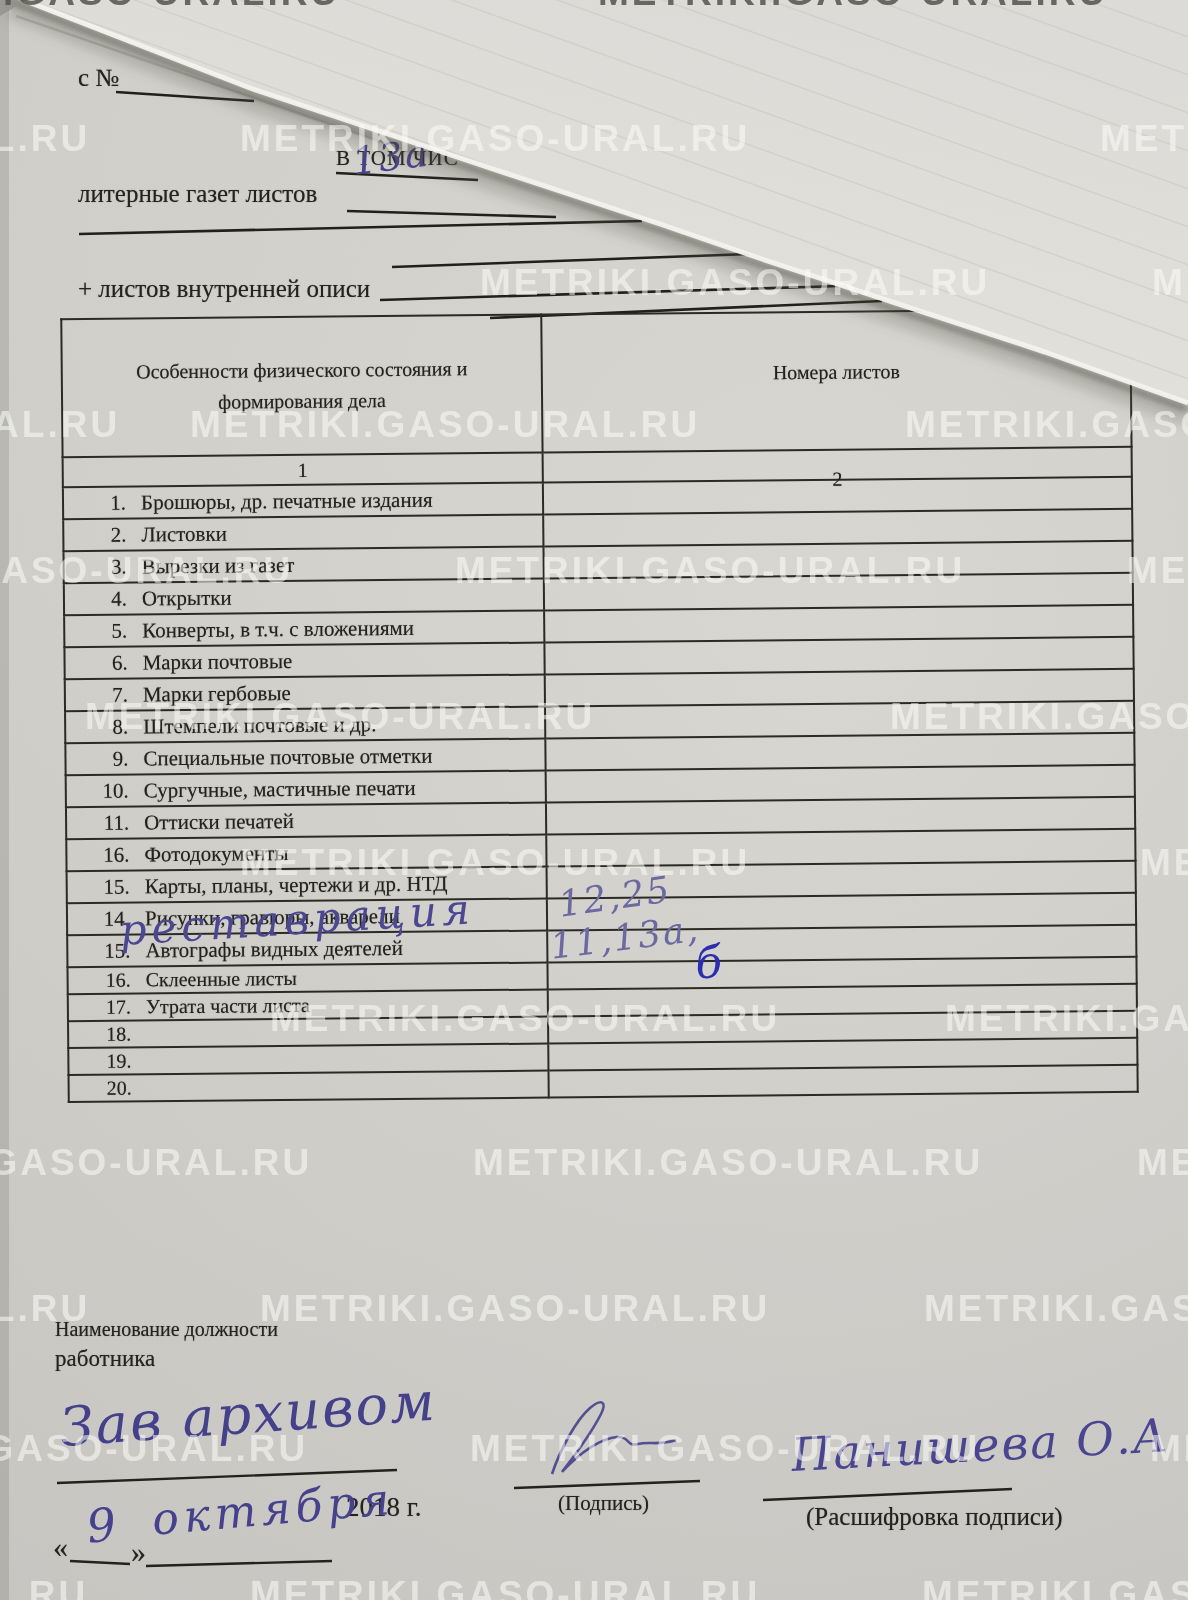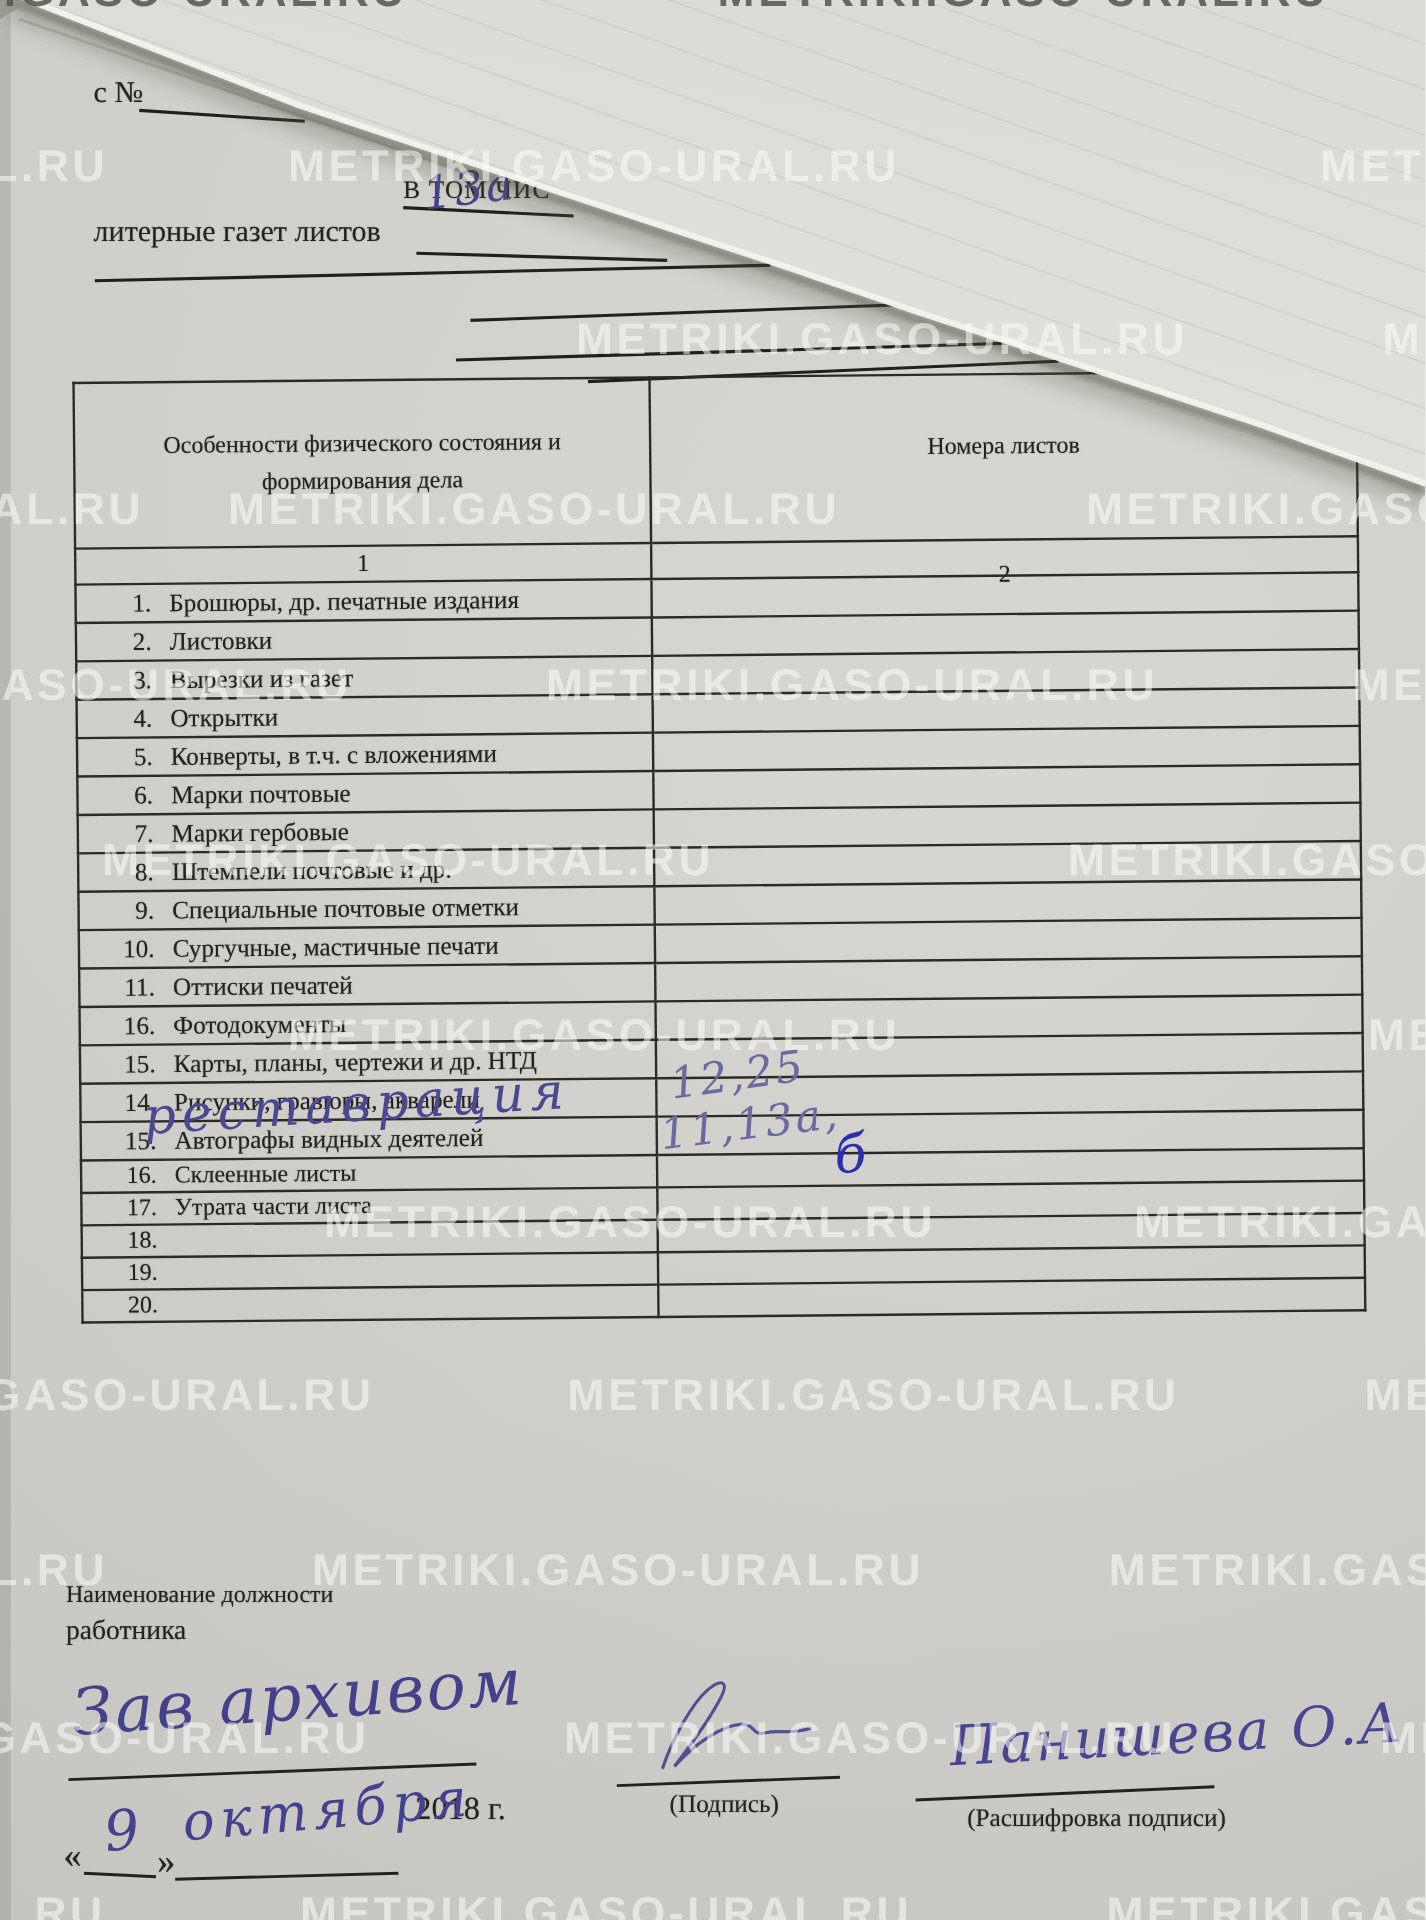--- a/index.html
+++ b/index.html
@@ -75,20 +75,21 @@
       <line x1="146" y1="1566" x2="332" y2="1561"></line>
     </g>
     <path d="M552 1474 C560 1450 576 1420 590 1408 C602 1398 607 1402 601 1414
              C590 1436 574 1456 562 1472 C580 1452 602 1438 617 1437
              C630 1436 626 1447 638 1444 C650 1441 658 1446 676 1440" stroke="#46428c" stroke-width="2.6" fill="none" opacity="0.9"></path>
   </svg>
 
   <span class="pt" style="left:78px;top:64px;font-size:25px;">с №</span>
   <span class="pt" style="left:336px;top:146px;font-size:21px;letter-spacing:1px;">В ТОМ ЧИС</span>
   <span class="pt" style="left:78px;top:180px;font-size:25px;">литерные газет листов</span>
+  <span class="pt" style="left:78px;top:275px;font-size:25px;">+ листов внутренней описи</span>
 
   <div class="hw" style="left:350px;top:140px;font-size:38px;transform:rotate(-7deg);">13а</div>
   <div class="hw" style="left:118px;top:906px;font-size:42px;letter-spacing:5px;transform:rotate(-3.5deg);color:#4b4791;">реставрация</div>
   <div class="hw" style="left:556px;top:884px;font-size:36px;transform:rotate(-8deg);color:#6b69a0;">12,25</div>
   <div class="hw" style="left:548px;top:926px;font-size:36px;transform:rotate(-7deg);color:#6b69a0;">11,13а,</div>
   <div class="hw" style="left:693px;top:938px;font-size:44px;transform:rotate(-5deg);color:#2c2eae;">б</div>
 
   <div id="table-wrap">
     <table class="doc-table">
       <colgroup>
@@ -184,21 +185,21 @@
             <td class="cell-label"><span class="rnum">20.</span><span class="rlabel"></span></td>
             <td class="cell-val"></td>
           </tr>
         </tbody>
     </table>
   </div>
 
   <span class="pt" style="left:55px;top:1318px;font-size:20px;">Наименование должности</span>
   <span class="pt" style="left:55px;top:1346px;font-size:23px;">работника</span>
   <span class="pt" style="left:558px;top:1491px;font-size:21px;">(Подпись)</span>
-  <span class="pt" style="left:806px;top:1503px;font-size:21px;">(Расшифровка подписи)</span>
+  <span class="pt" style="left:806px;top:1503px;font-size:25px;">(Расшифровка подписи)</span>
   <span class="pt" style="left:53px;top:1530px;font-size:30px;">«</span>
   <span class="pt" style="left:131px;top:1535px;font-size:30px;">»</span>
   <span class="pt" style="left:346px;top:1492px;font-size:27px;">2018 г.</span>
 
   <div class="hw" style="left:58px;top:1396px;font-size:54px;transform:rotate(-4deg);color:#44408a;">Зав архивом</div>
   <div class="hw" style="left:790px;top:1428px;font-size:46px;transform:rotate(-3deg);color:#4a4590;">Панишева О.А</div>
   <div class="hw" style="left:84px;top:1500px;font-size:46px;transform:rotate(-6deg);">9</div>
   <div class="hw" style="left:150px;top:1494px;font-size:44px;letter-spacing:5px;transform:rotate(-5deg);">октября</div>
 
   <svg id="fold" class="layer" width="1188" height="1600" viewBox="0 0 1188 1600">

